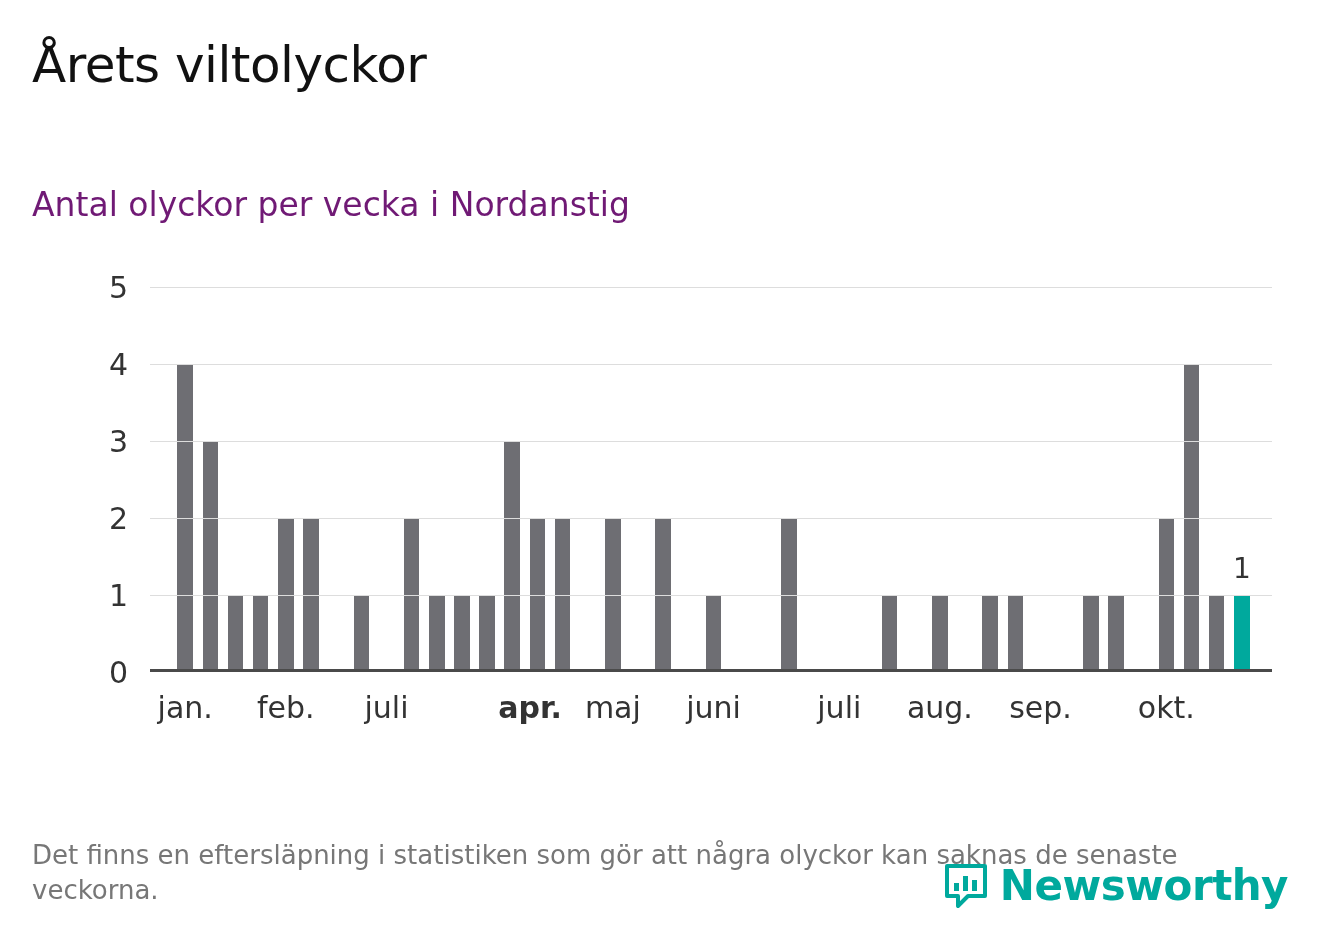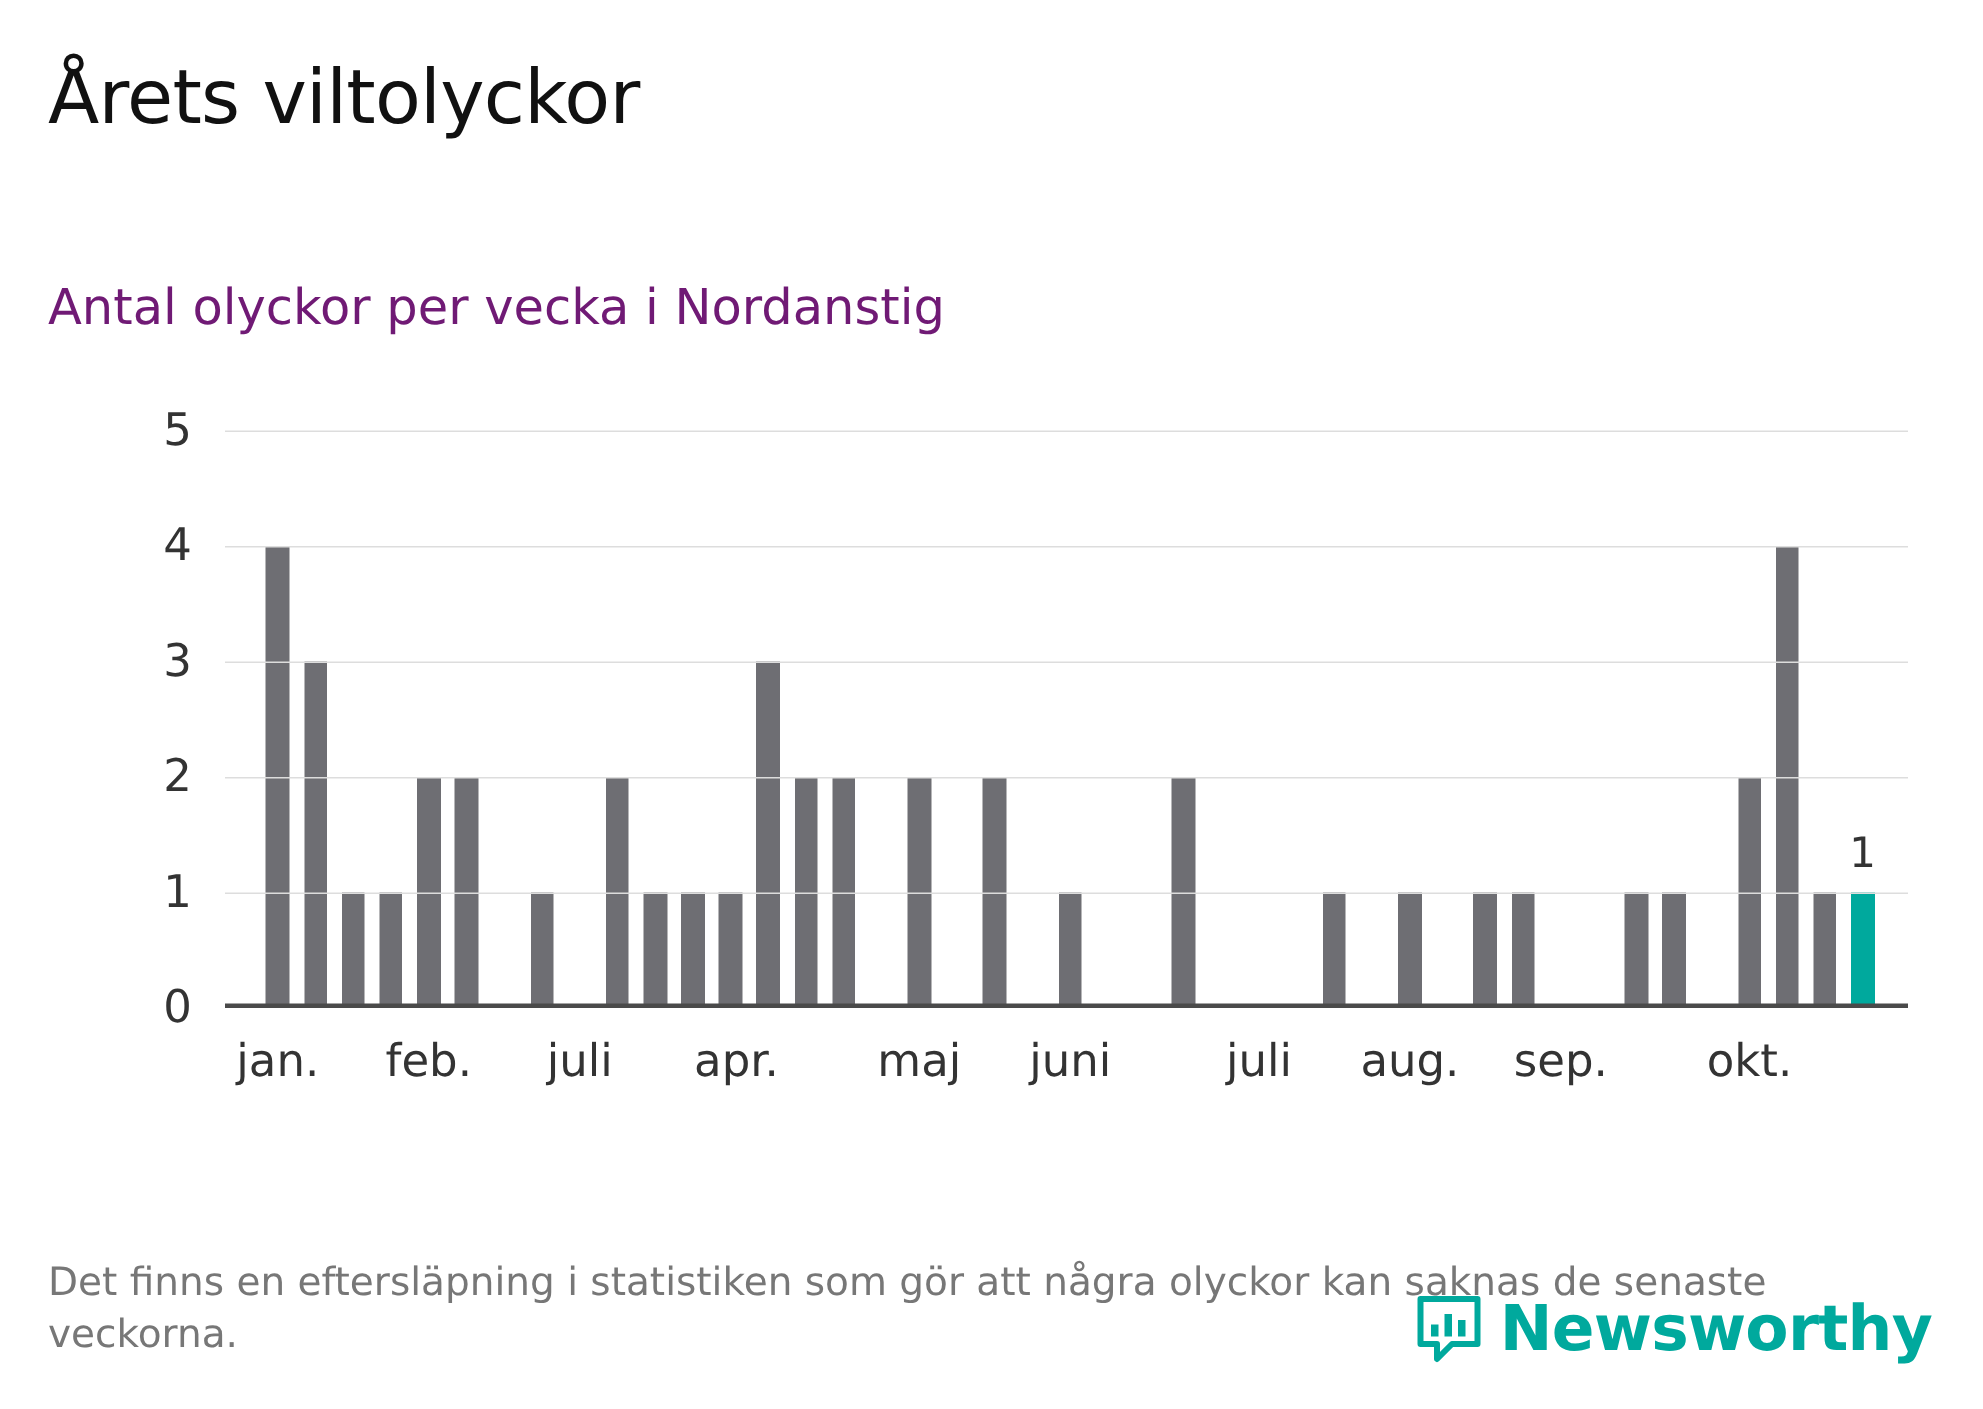--- a/index.html
+++ b/index.html
@@ -203,21 +203,21 @@
         <div class="ytick" style="top: 231px;">2</div>
         <div class="gridline" style="top: 154px;"></div>
         <div class="ytick" style="top: 154px;">3</div>
         <div class="gridline" style="top: 77px;"></div>
         <div class="ytick" style="top: 77px;">4</div>
         <div class="gridline" style="top: 0px;"></div>
         <div class="ytick" style="top: 0px;">5</div>
         <div class="month-label" style="left: 35.2197px;">jan.</div>
         <div class="month-label" style="left: 135.848px;">feb.</div>
         <div class="month-label" style="left: 236.475px;">juli</div>
-        <div class="month-label" style="left: 341px;">apr.</div>
+        <div class="month-label" style="left: 380px; font-weight: bold;">apr.</div>
         <div class="month-label" style="left: 462.888px;">maj</div>
         <div class="month-label" style="left: 563.516px;">juni</div>
         <div class="month-label" style="left: 689.3px;">juli</div>
         <div class="month-label" style="left: 789.928px;">aug.</div>
         <div class="month-label" style="left: 890.556px;">sep.</div>
         <div class="month-label" style="left: 1016.34px;">okt.</div>
       </div>
   </div>
 
   <div class="note">Det finns en eftersläpning i statistiken som gör att några olyckor kan saknas de senaste veckorna.</div>

